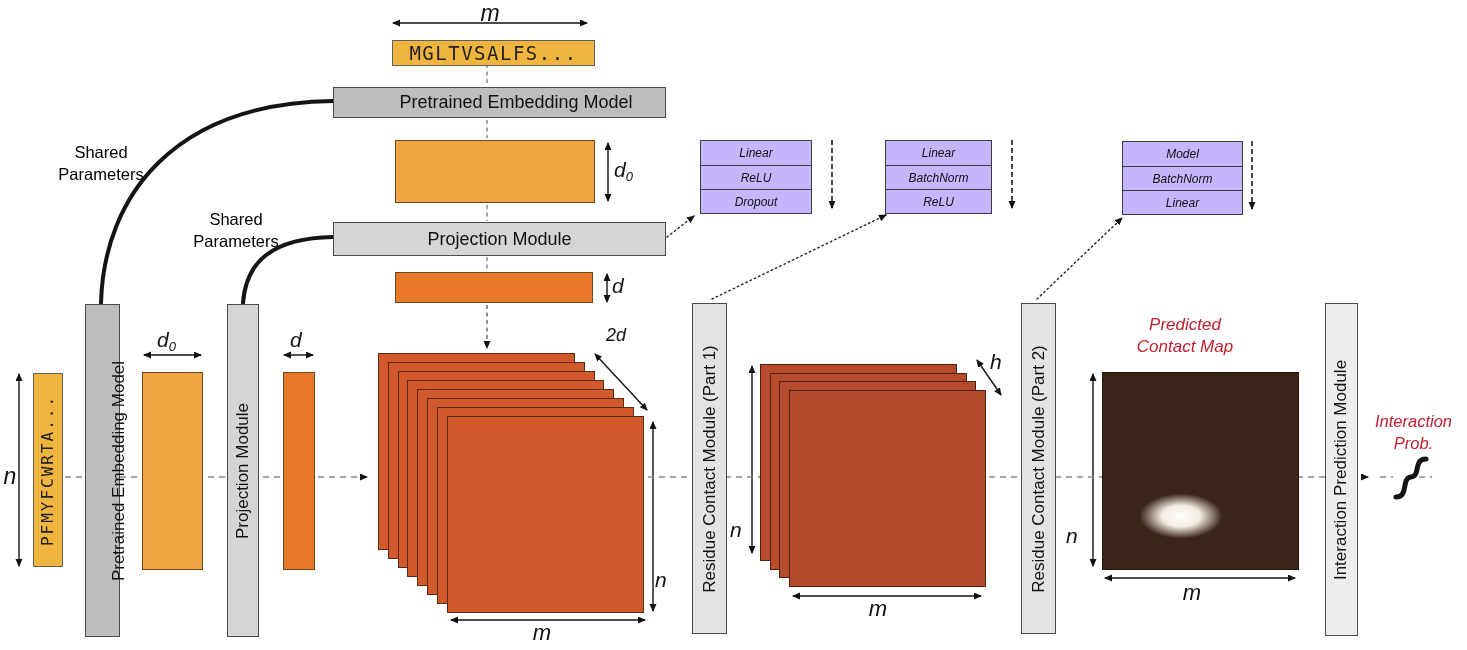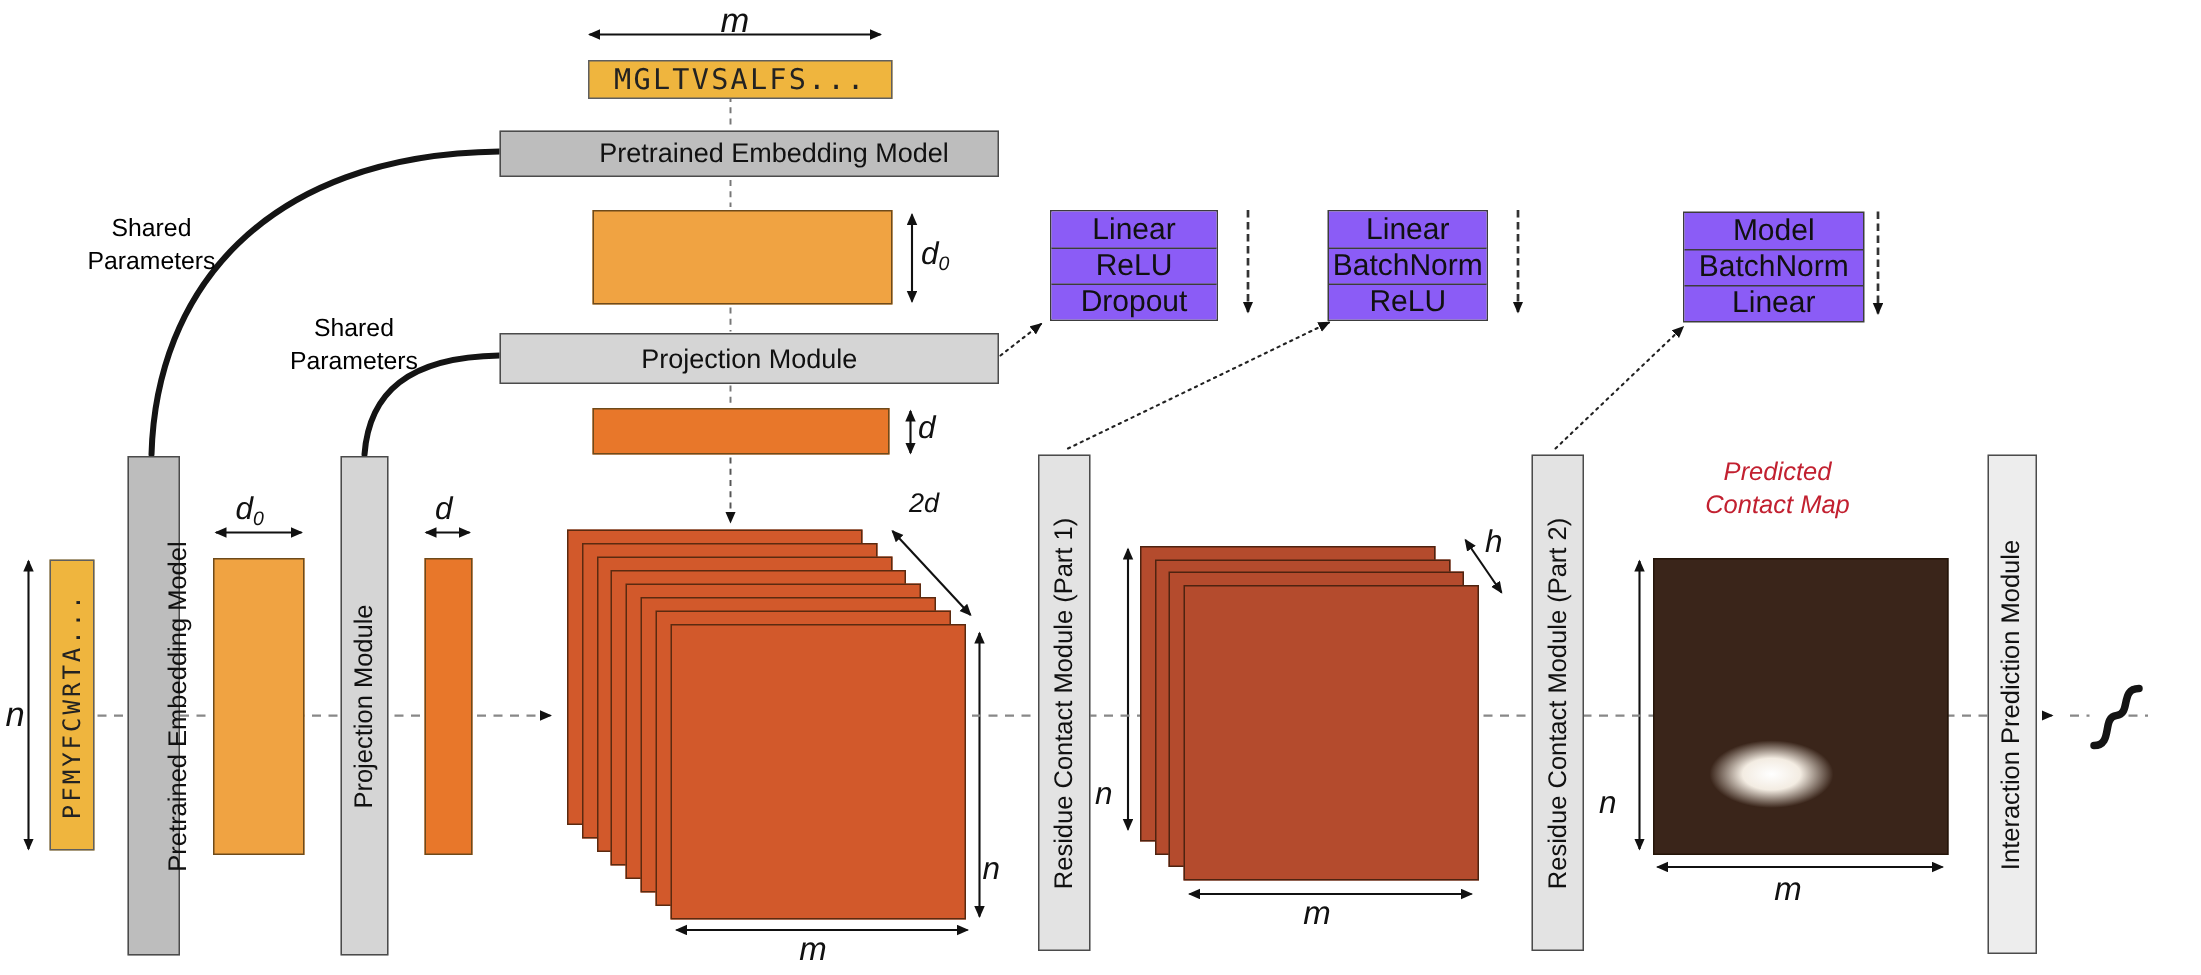--- a/index.html
+++ b/index.html
@@ -31,23 +31,23 @@
   .multiline { white-space:pre-line; text-align:center; line-height:1.32; }
   .shared { position:absolute; z-index:3; font-size:16.5px; color:#000000; }
   .red { color:#C22030; font-style:italic; }
   .stk { position:absolute; box-sizing:border-box; width:197px; height:197px; }
   .stk1 { background:#D2592B; border:1.5px solid #5a2a10; }
   .stk2 { background:#B44B2D; border:1.5px solid #4d2310; }
   .optable {
     position:absolute; z-index:2; box-sizing:border-box; border:1.2px solid #3c3c3c;
   }
   .optable .cell {
-    box-sizing:border-box; height:24px; background:#8b5cf6; border-top:1.2px solid #3c3c3c;
+    box-sizing:border-box; height:24px; background:#c4b5fd; border-top:1.2px solid #3c3c3c;
     display:flex; align-items:center; justify-content:center;
-    font-size:20px; color:#111;
+    font-style:italic; font-size:12px; color:#111;
   }
   .optable .cell:first-child { border-top:none; }
   #contact-map {
     position:absolute; z-index:2; left:1102px; top:372px; width:195px; height:196px;
     border:1px solid #241509;
     background: radial-gradient(55px 30px at 40% 73%, #ffffff 0%, #f3ece2 35%, rgba(58,37,26,0) 75%), #3A251A;
   }
 </style>
 </head>
 <body>
@@ -177,23 +177,25 @@
     <div class="stk stk2" style="left:789px; top:390px;"></div>
   </div>
   <div class="dim" style="left:730px; top:518px;">n</div>
   <div class="dim" style="left:990px; top:350px;">h</div>
   <div class="dim" style="left:858px; top:596px; width:40px; font-size:22px;">m</div>
 
   <div class="box gray-l vtext modtext" style="left:1021px; top:303px; width:35px; height:331px;">
     <span>Residue Contact Module (Part 2)</span>
   </div>
 
-  <div class="el red multiline" style="left:1107px; top:304px; width:156px; font-size:17px; z-index:3;">Predicted
+  <div class="el red multiline" style="left:1107px; top:314px; width:156px; font-size:17px; z-index:3;">Predicted
 Contact Map</div>
   <div id="contact-map"></div>
   <div class="dim" style="left:1066px; top:524px;">n</div>
   <div class="dim" style="left:1172px; top:580px; width:40px; font-size:22px;">m</div>
 
   <div class="box gray-xl vtext modtext" style="left:1325px; top:303px; width:33px; height:333px;">
     <span>Interaction Prediction Module</span>
   </div>
+  <div class="el red multiline" style="left:1362px; top:411px; width:103px; font-size:16.5px; z-index:3;">Interaction
+Prob.</div>
 
 </div>
 
 </body></html>

